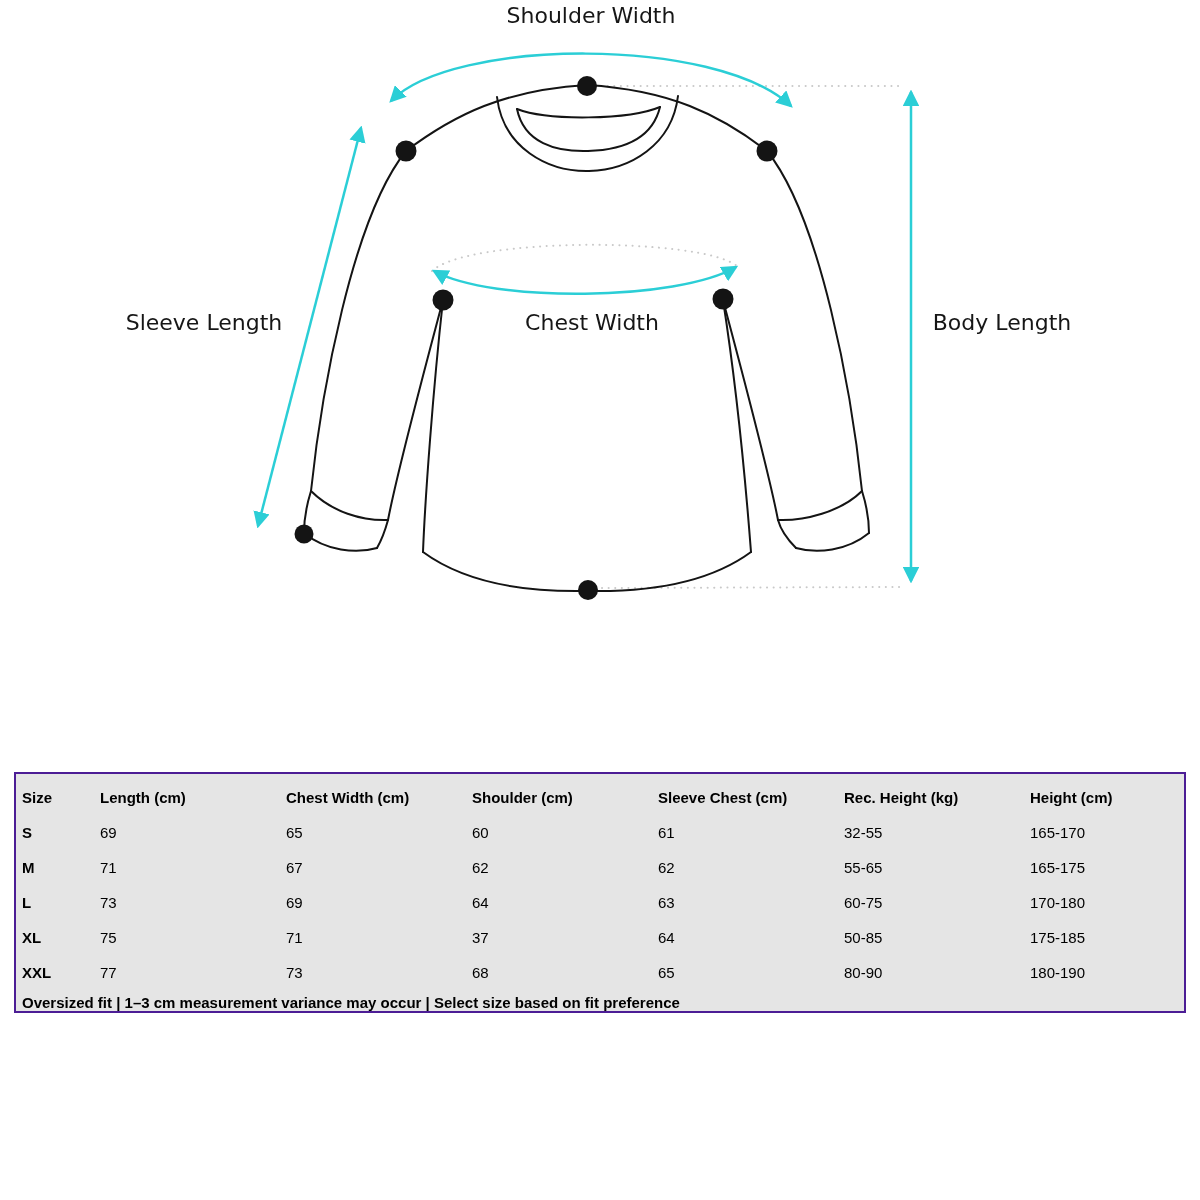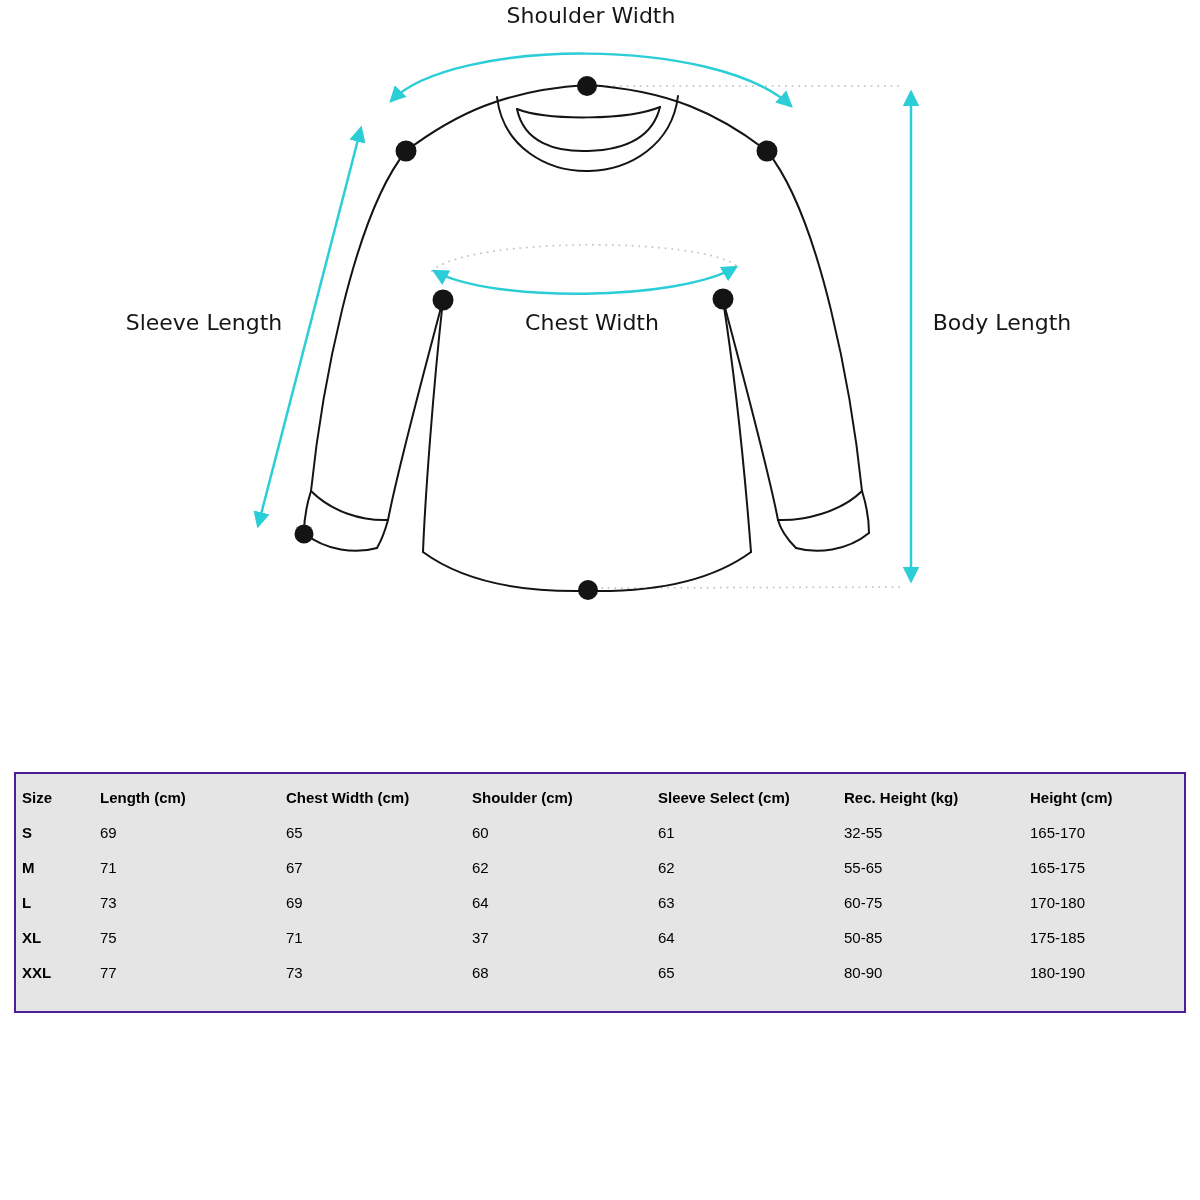--- a/index.html
+++ b/index.html
@@ -85,21 +85,21 @@
     <text x="204" y="330" text-anchor="middle">Sleeve Length</text>
     <text x="592" y="330" text-anchor="middle">Chest Width</text>
     <text x="1002" y="330" text-anchor="middle">Body Length</text>
   </svg>
 
   <div class="size-table">
     <div class="cell hdr">Size</div>
     <div class="cell hdr">Length (cm)</div>
     <div class="cell hdr">Chest Width (cm)</div>
     <div class="cell hdr">Shoulder (cm)</div>
-    <div class="cell hdr">Sleeve Select (cm)</div>
+    <div class="cell hdr">Sleeve Chest (cm)</div>
     <div class="cell hdr">Rec. Height (kg)</div>
     <div class="cell hdr">Height (cm)</div>
 
     <div class="cell szc">S</div>
     <div class="cell">69</div>
     <div class="cell">65</div>
     <div class="cell">60</div>
     <div class="cell">61</div>
     <div class="cell">32-55</div>
     <div class="cell">165-170</div>
@@ -129,15 +129,16 @@
     <div class="cell">175-185</div>
 
     <div class="cell szc">XXL</div>
     <div class="cell">77</div>
     <div class="cell">73</div>
     <div class="cell">68</div>
     <div class="cell">65</div>
     <div class="cell">80-90</div>
     <div class="cell">180-190</div>
 
+    <div class="footer">Oversized fit | 1–3 cm measurement variance may occur | Select size based on fit preference</div>
   </div>
 
 </div>
 
 </body></html>

